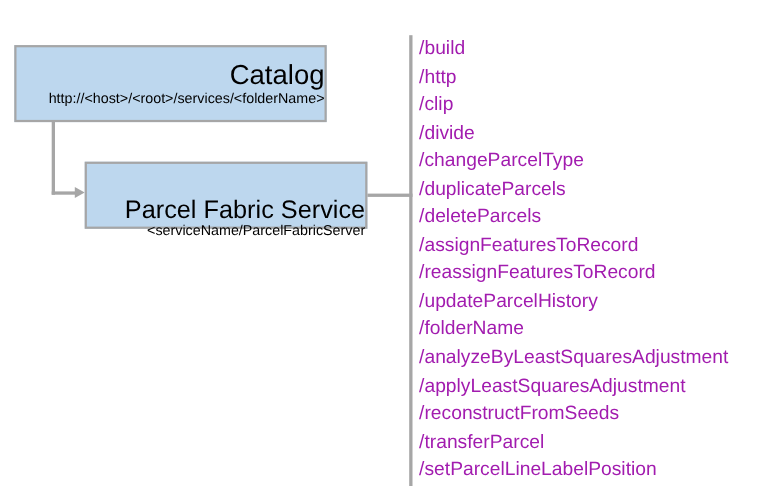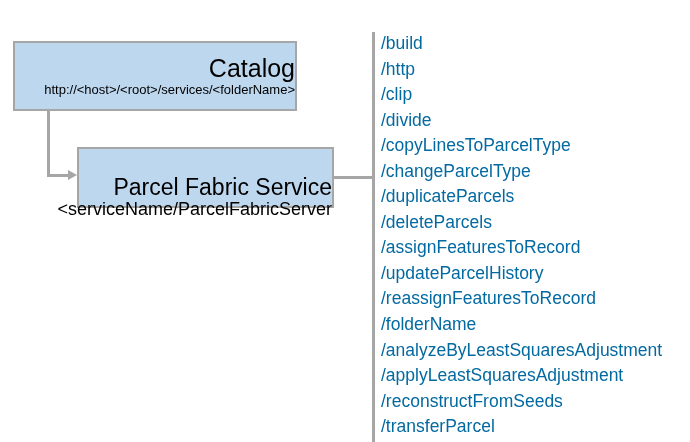--- a/index.html
+++ b/index.html
@@ -59,21 +59,21 @@
     top: 147px;
     width: 257px;
     height: 61px;
   }
   #parcel-fabric-service-node .node-title {
     font-size: 23px;
     margin-bottom: 1px;
     margin-top: 40px;
   }
   #parcel-fabric-service-node .node-subtitle {
-    font-size: 18px;
+    font-size: 13px;
   }
 
   
   .connector {
     position: absolute;
     background: #a6a6a6;
   }
   
   #connector-catalog-down {
     left: 47px;
@@ -118,21 +118,21 @@
   #operations-list {
     position: absolute;
     left: 381px;
     top: 31px;
     width: 300px;
     margin: 0;
     padding: 0;
     list-style: none;
   }
   .operation-item {
-    color: #0369a1;
+    color: #a21caf;
     font-size: 17.5px;
     line-height: 25.55px;
     white-space: nowrap;
   }
 </style>
 </head>
 <body>
 
 <div id="diagram-root">
 
@@ -151,27 +151,26 @@
   </div>
 
   <div class="connector" id="connector-service-to-spine"></div>
   <div class="connector" id="operations-spine"></div>
 
   <ul id="operations-list">
       <li class="operation-item">/build</li>
       <li class="operation-item">/http</li>
       <li class="operation-item">/clip</li>
       <li class="operation-item">/divide</li>
-      <li class="operation-item">/copyLinesToParcelType</li>
       <li class="operation-item">/changeParcelType</li>
       <li class="operation-item">/duplicateParcels</li>
       <li class="operation-item">/deleteParcels</li>
       <li class="operation-item">/assignFeaturesToRecord</li>
+      <li class="operation-item">/reassignFeaturesToRecord</li>
       <li class="operation-item">/updateParcelHistory</li>
-      <li class="operation-item">/reassignFeaturesToRecord</li>
       <li class="operation-item">/folderName</li>
       <li class="operation-item">/analyzeByLeastSquaresAdjustment</li>
       <li class="operation-item">/applyLeastSquaresAdjustment</li>
       <li class="operation-item">/reconstructFromSeeds</li>
       <li class="operation-item">/transferParcel</li>
       <li class="operation-item">/setParcelLineLabelPosition</li>
     </ul>
 
 </div>
 

